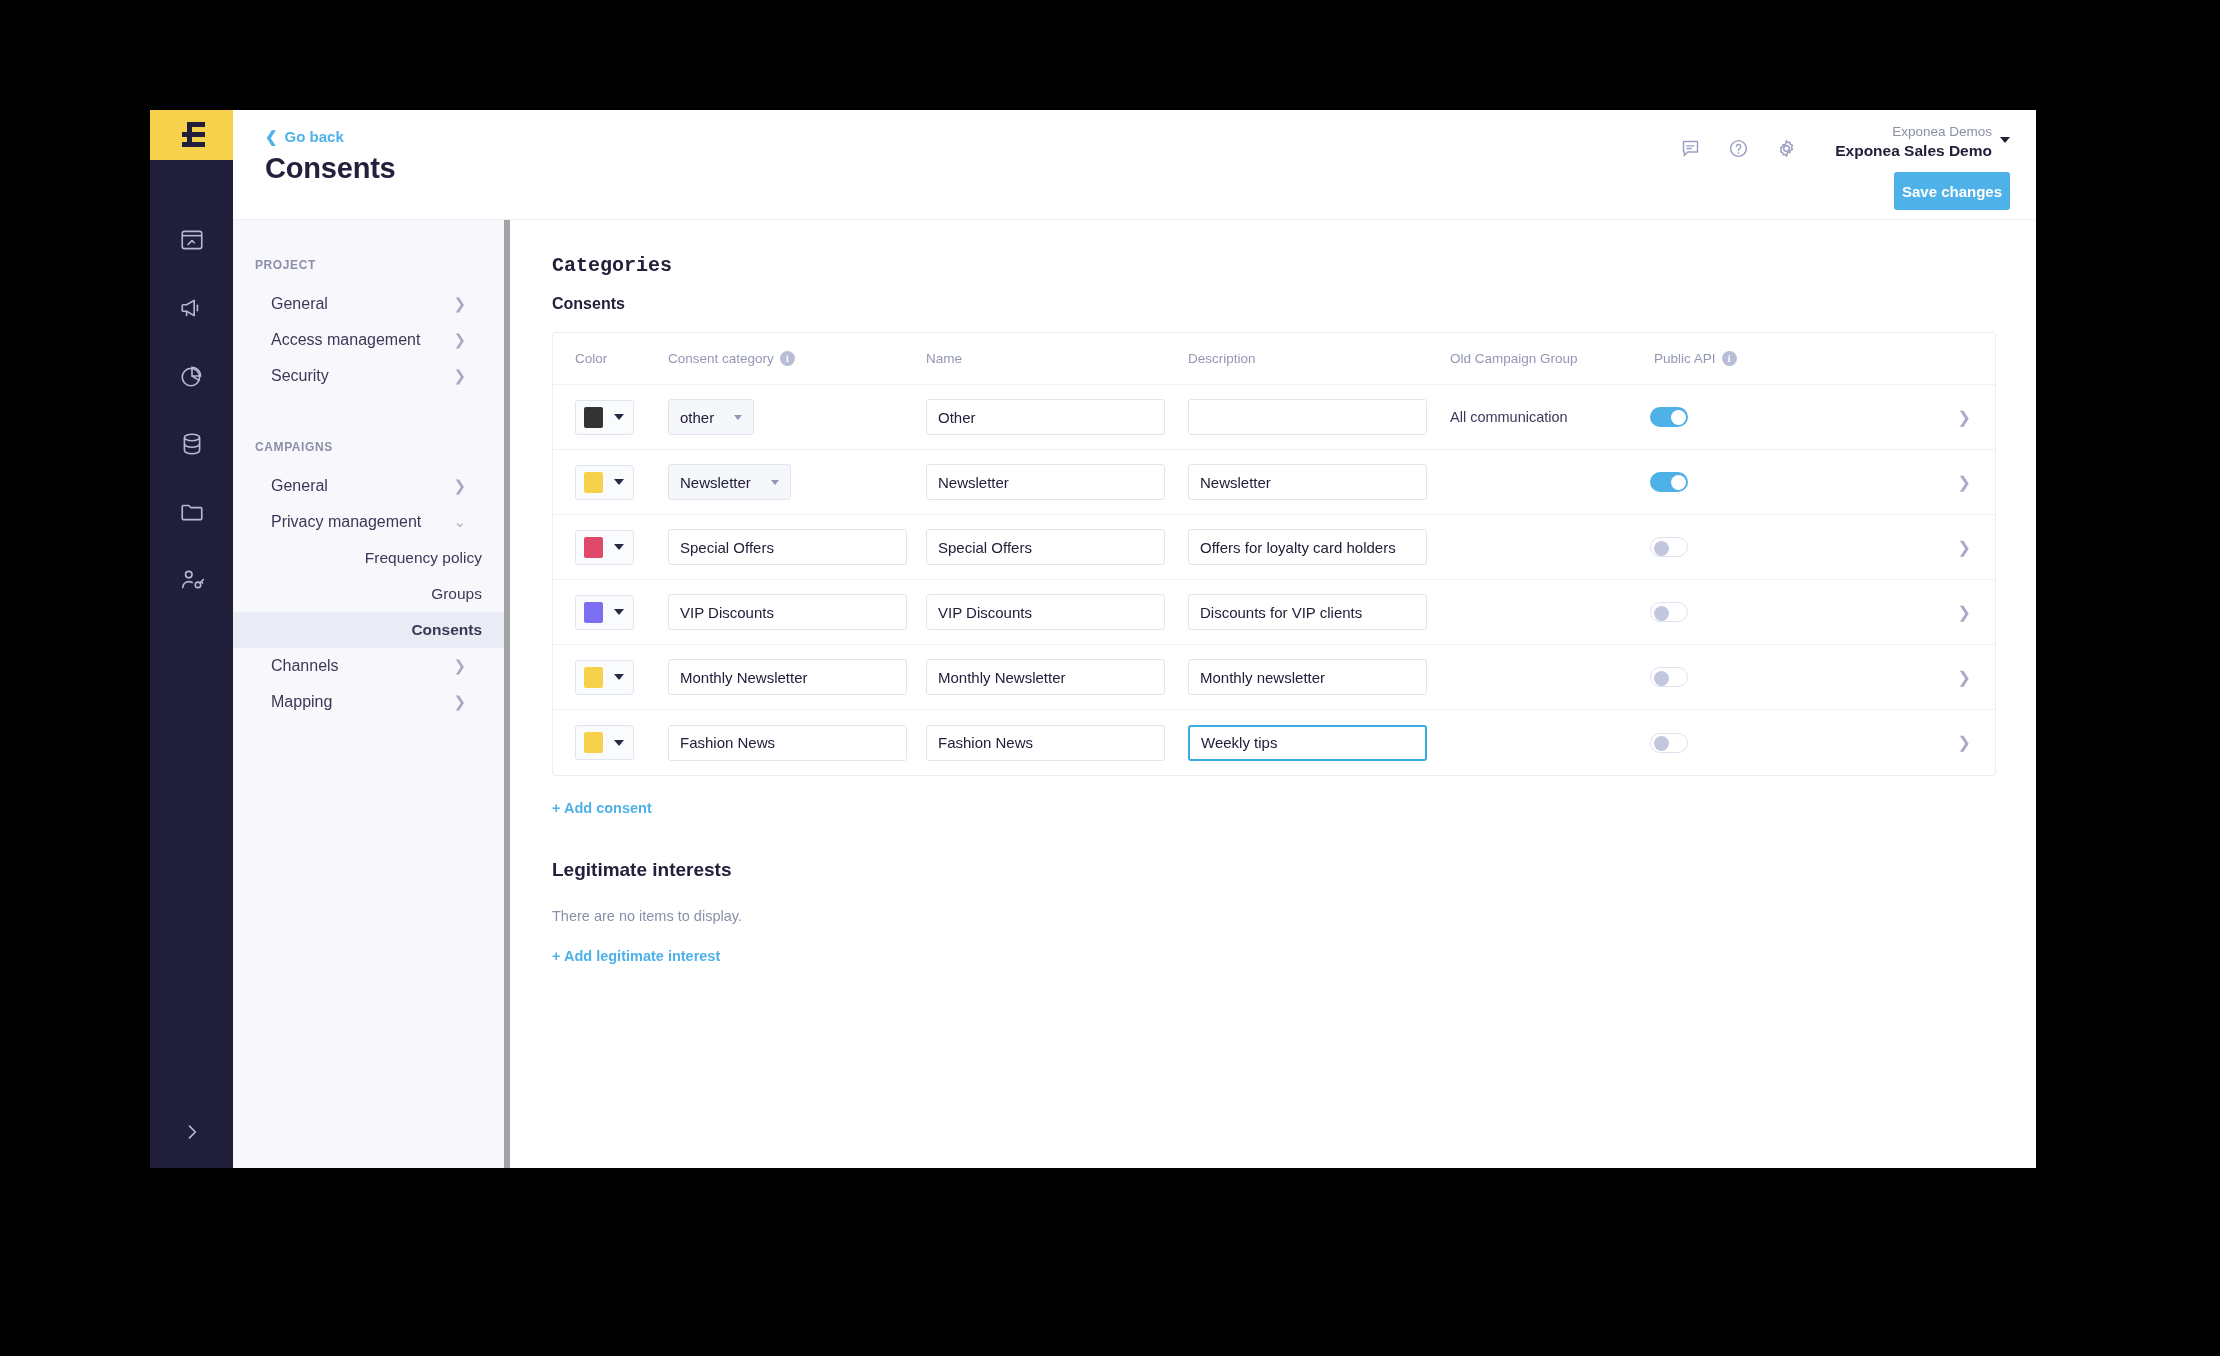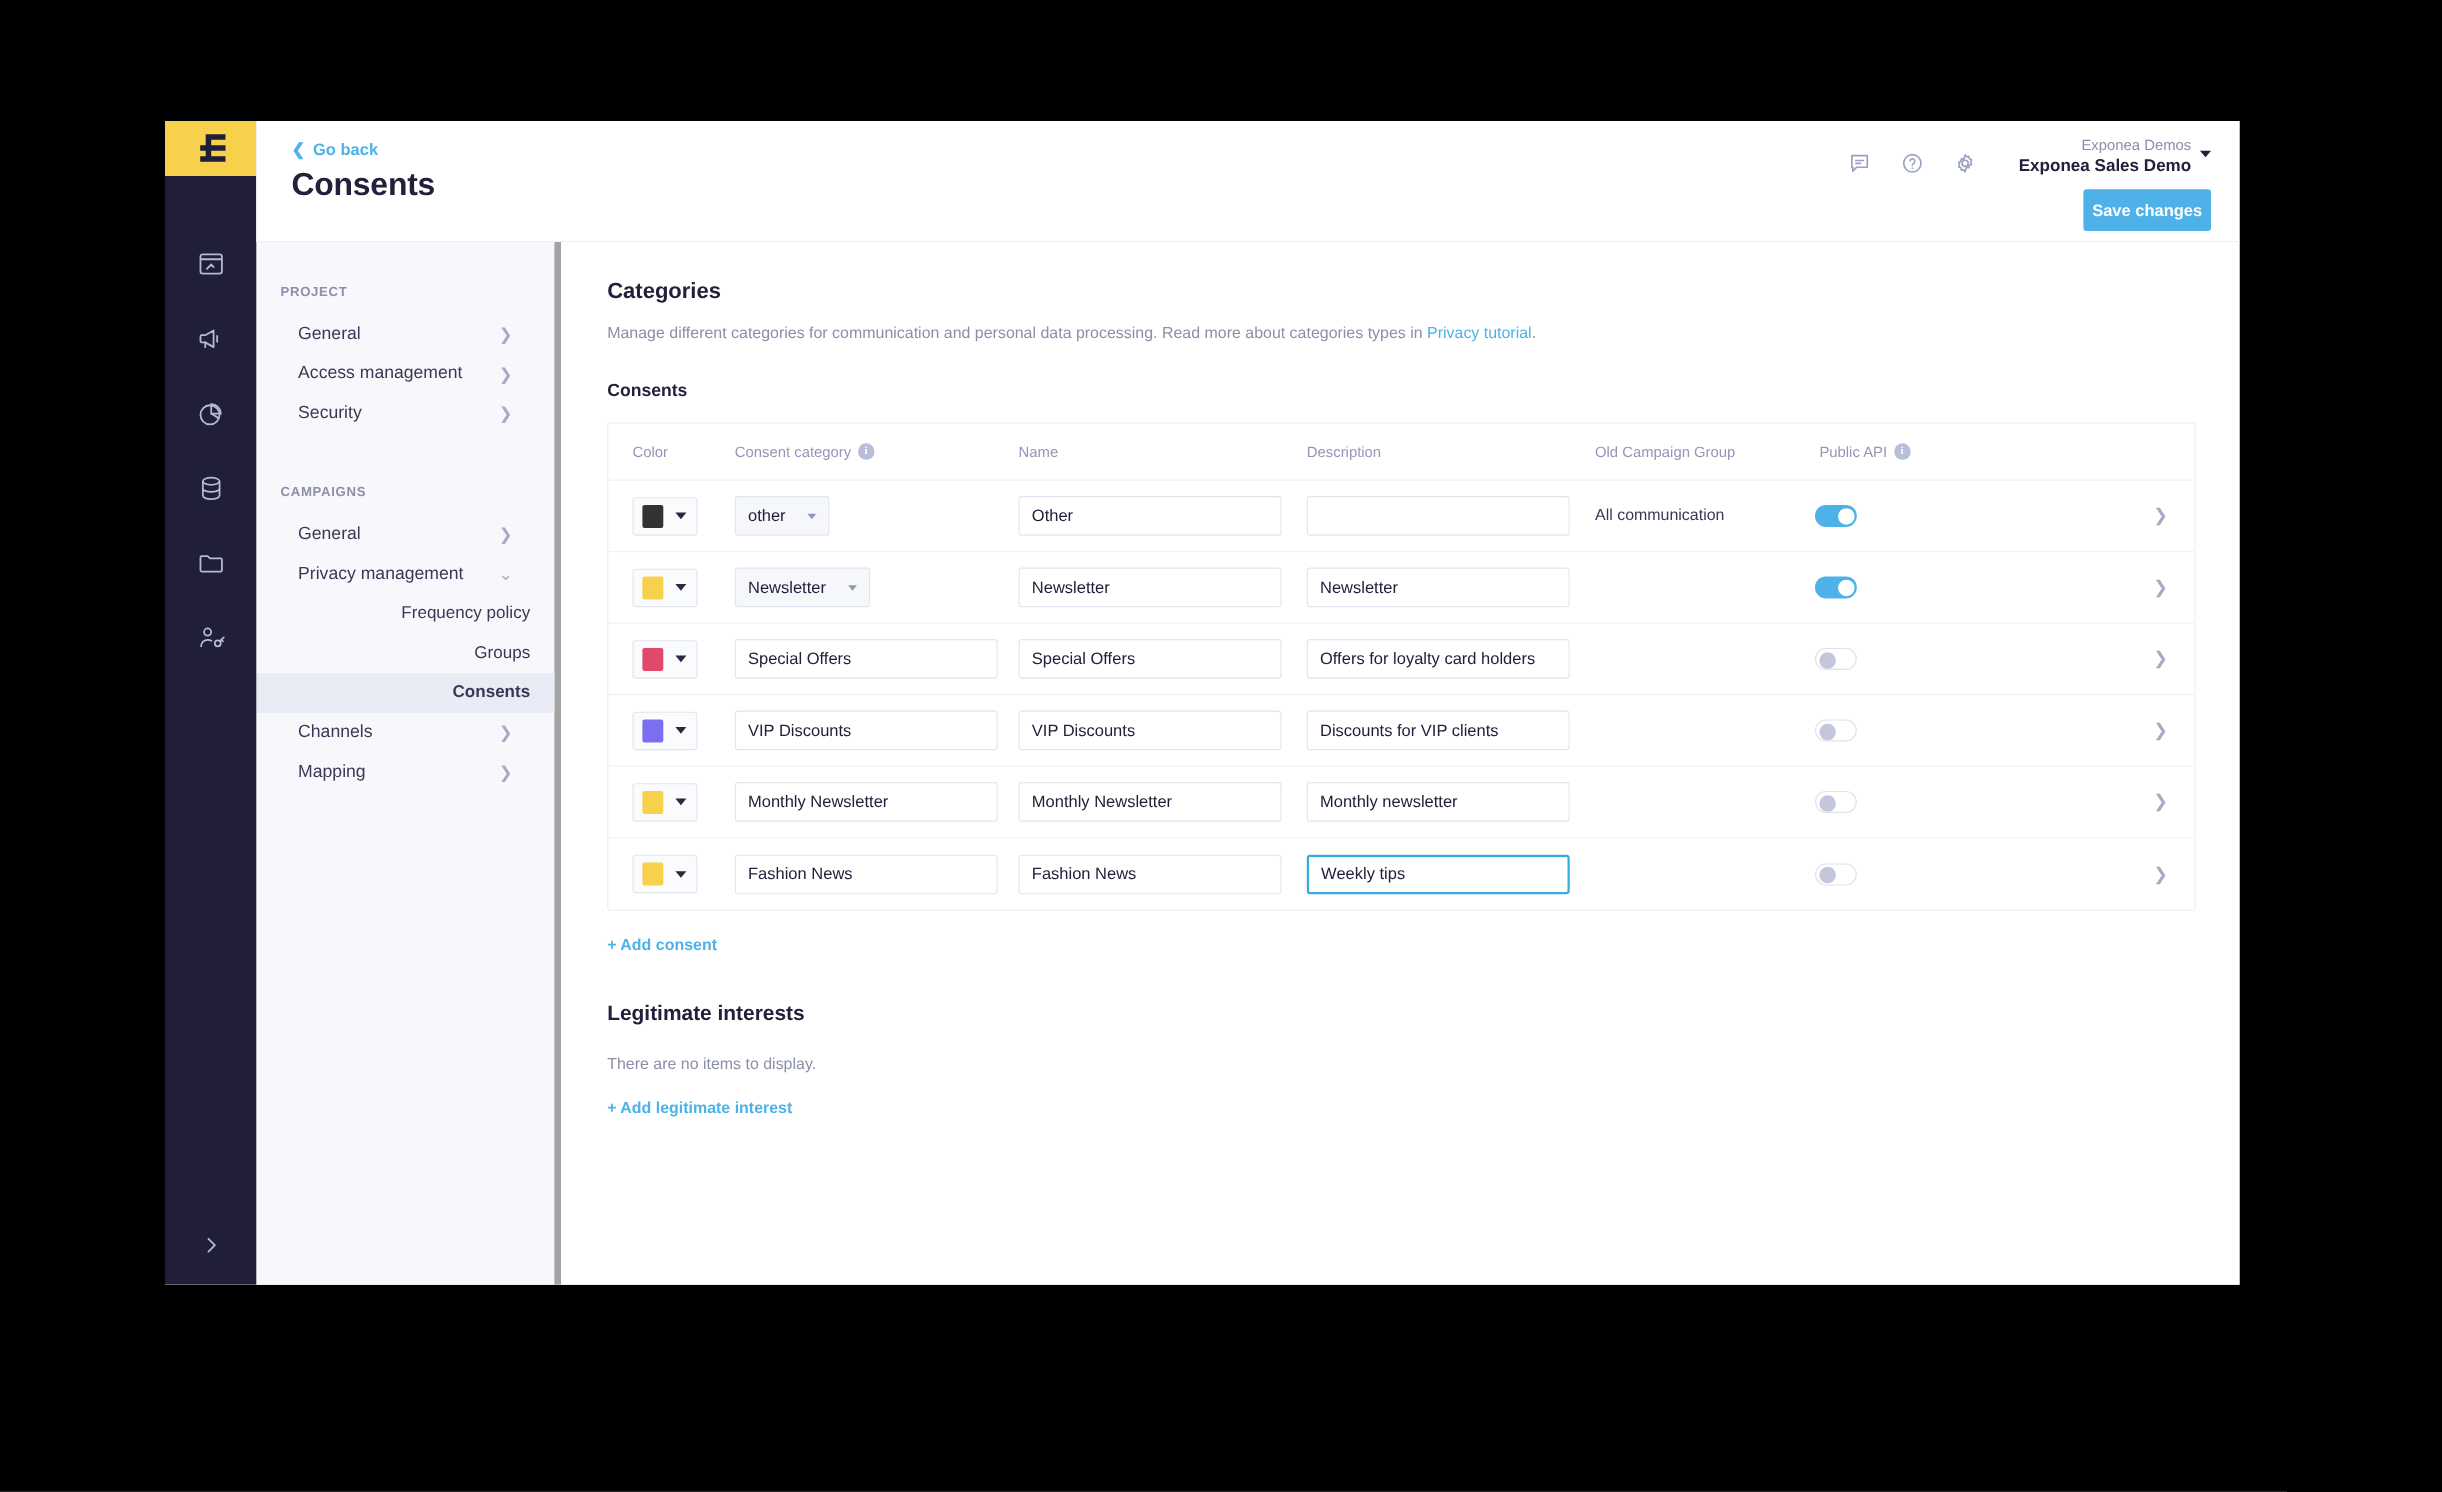--- a/index.html
+++ b/index.html
@@ -131,21 +131,21 @@
     text-align: right;
   }
   .nav-sub.active { background: #e9ebf5; font-weight: 700; }
 
   
   .main {
     flex: 1; background: #fff; min-width: 0;
     padding: 34px 40px 0 42px;
     overflow: hidden;
   }
-  .h-categories { font-size: 20px; font-weight: 700; color: #22203a; margin: 0 0 18px; }
+  .h-categories { font-size: 20px; font-weight: 700; color: #22203a; margin: 0 0 18px; font-family: Liberation Mono, monospace; }
   .desc { font-size: 14.5px; color: #8b8fa8; margin: 0 0 36px; }
   .desc a { color: #4eb2e8; text-decoration: none; cursor: pointer; }
   .h-consents { font-size: 16px; font-weight: 700; color: #22203a; margin: 0 0 19px; }
 
   
   .table { border: 1px solid #eceef5; border-radius: 3px; }
   .trow {
     display: flex; align-items: center;
     border-bottom: 1px solid #f0f1f7;
     height: 65px; padding: 0 0 0 22px;
@@ -365,23 +365,20 @@
           <span class="nchev">❯</span>
         </div>
         <div class="nav-item">
           <span>Mapping</span>
           <span class="nchev">❯</span>
         </div>
       </div>
 
       <div class="main">
         <h2 class="h-categories">Categories</h2>
-        <p class="desc">
-          <span>Manage different categories for communication and personal data processing. Read more about categories types in </span><a>Privacy tutorial</a><span>.</span>
-        </p>
         <h3 class="h-consents">Consents</h3>
 
         <div class="table">
           <div class="trow thead">
             <div class="c-color">Color</div>
             <div class="c-cat">
               <span class="hdr-lbl">
                 <span>Consent category</span>
                 <span class="info-i">i</span>
               </span>

